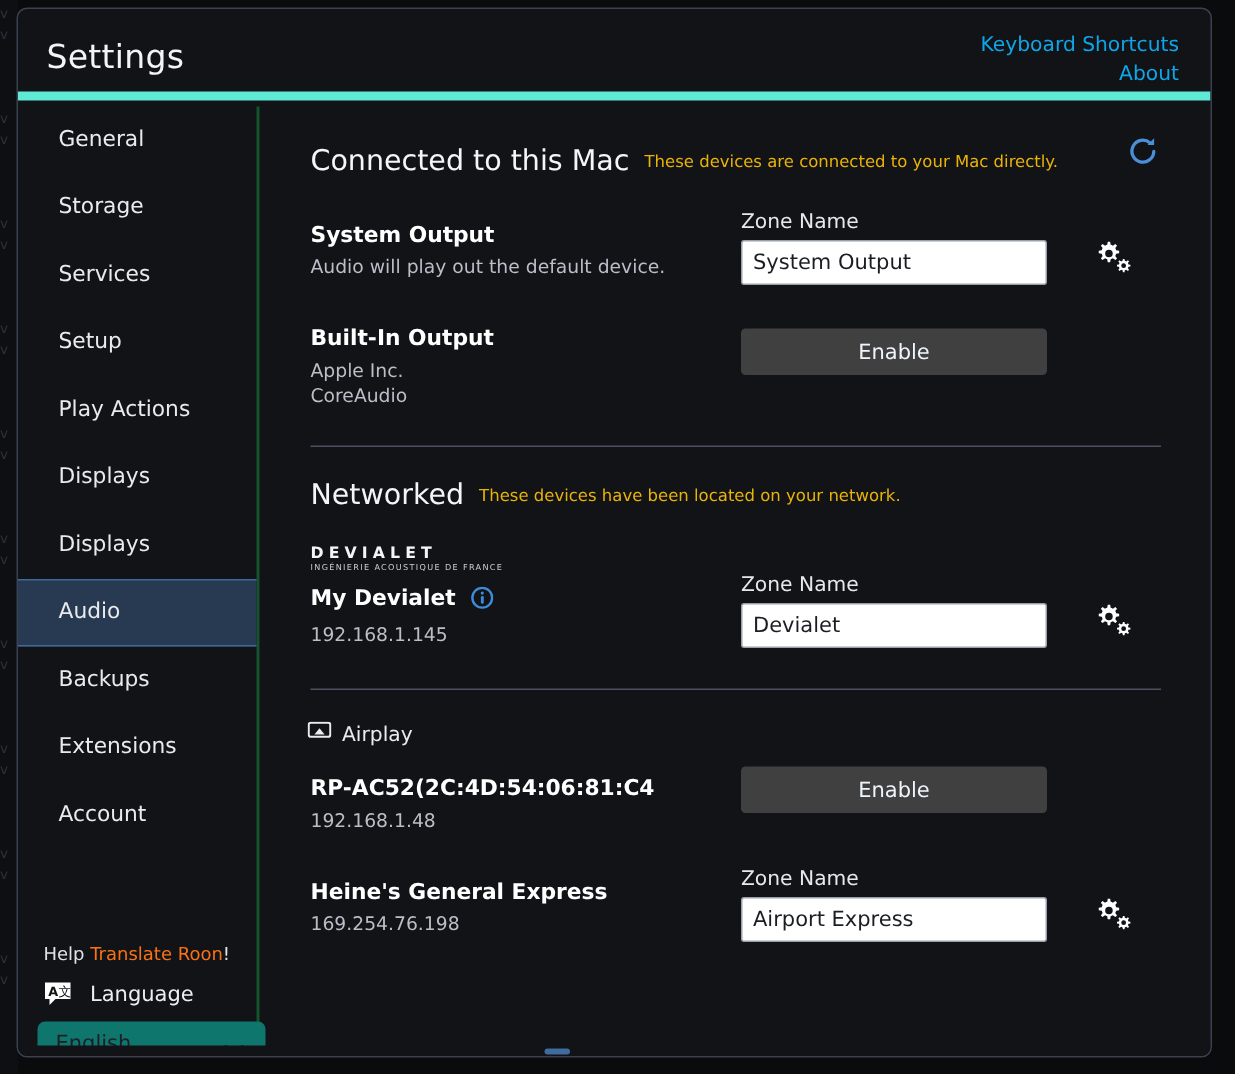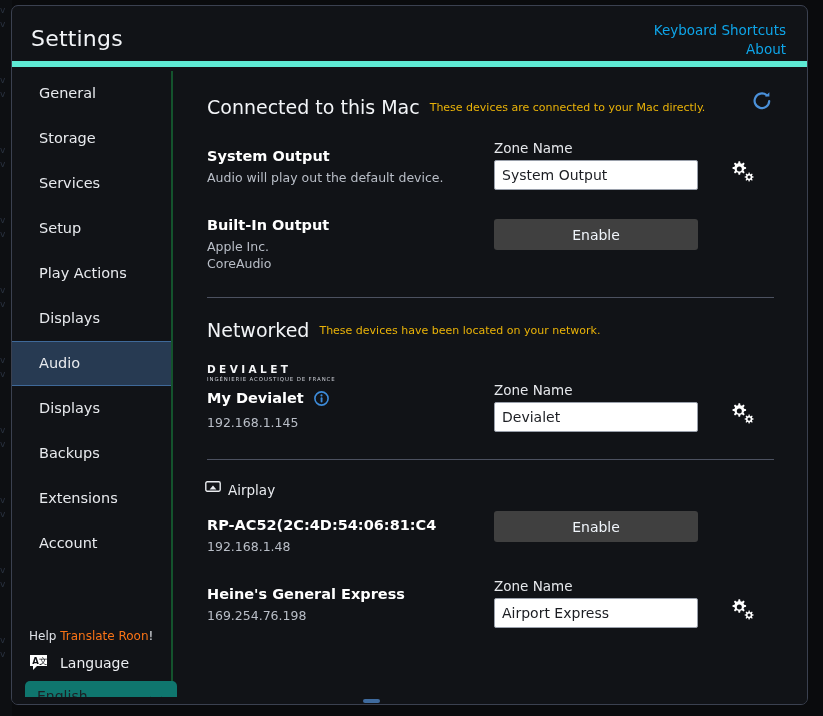--- a/index.html
+++ b/index.html
@@ -373,22 +373,22 @@
 
     <div id="body-split">
 
       <div id="sidebar">
         <div class="nav-item"><span>General</span></div>
         <div class="nav-item"><span>Storage</span></div>
         <div class="nav-item"><span>Services</span></div>
         <div class="nav-item"><span>Setup</span></div>
         <div class="nav-item"><span>Play Actions</span></div>
         <div class="nav-item"><span>Displays</span></div>
+        <div class="nav-item"><span>Displays</span></div>
         <div class="nav-item active"><span>Audio</span></div>
-        <div class="nav-item"><span>Displays</span></div>
         <div class="nav-item"><span>Backups</span></div>
         <div class="nav-item"><span>Extensions</span></div>
         <div class="nav-item"><span>Account</span></div>
 
         <div class="sidebar-footer">
           <div class="help-line"><span>Help </span><span class="link">Translate Roon</span><span>!</span></div>
 
           <div class="lang-row">
             <span class="lang-icon">
               <svg width="22" height="18" viewBox="0 0 22 18">

